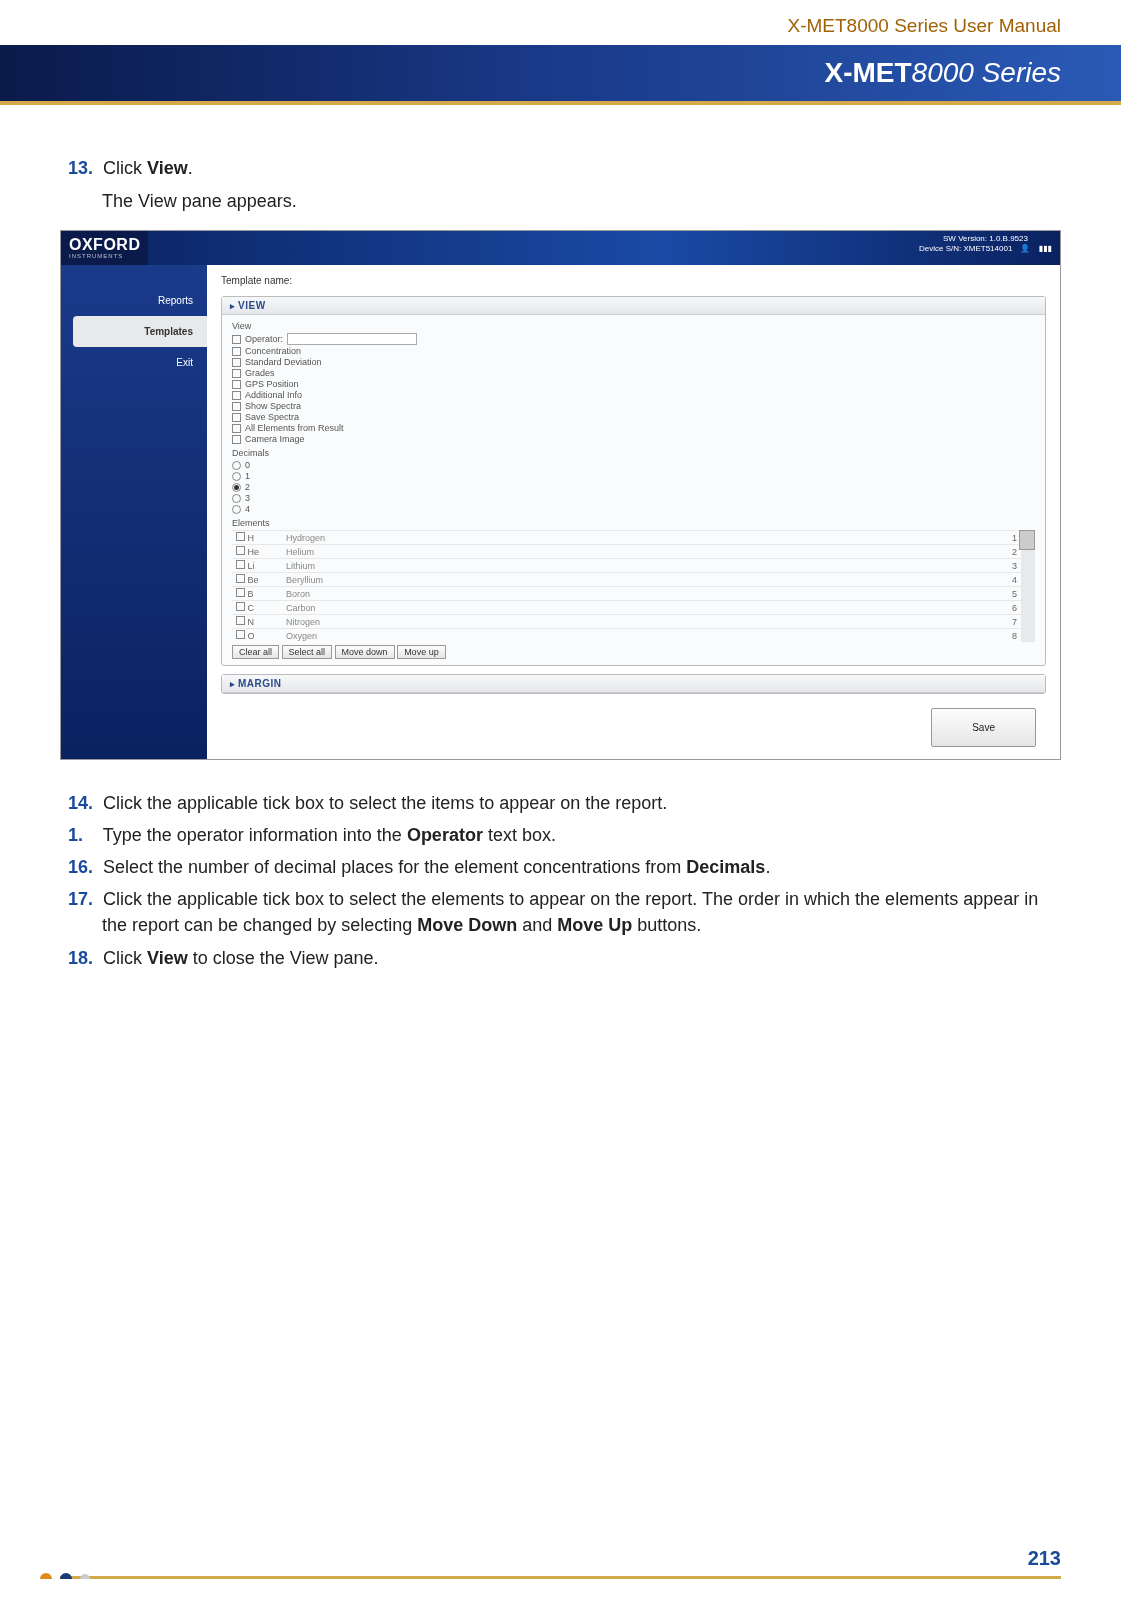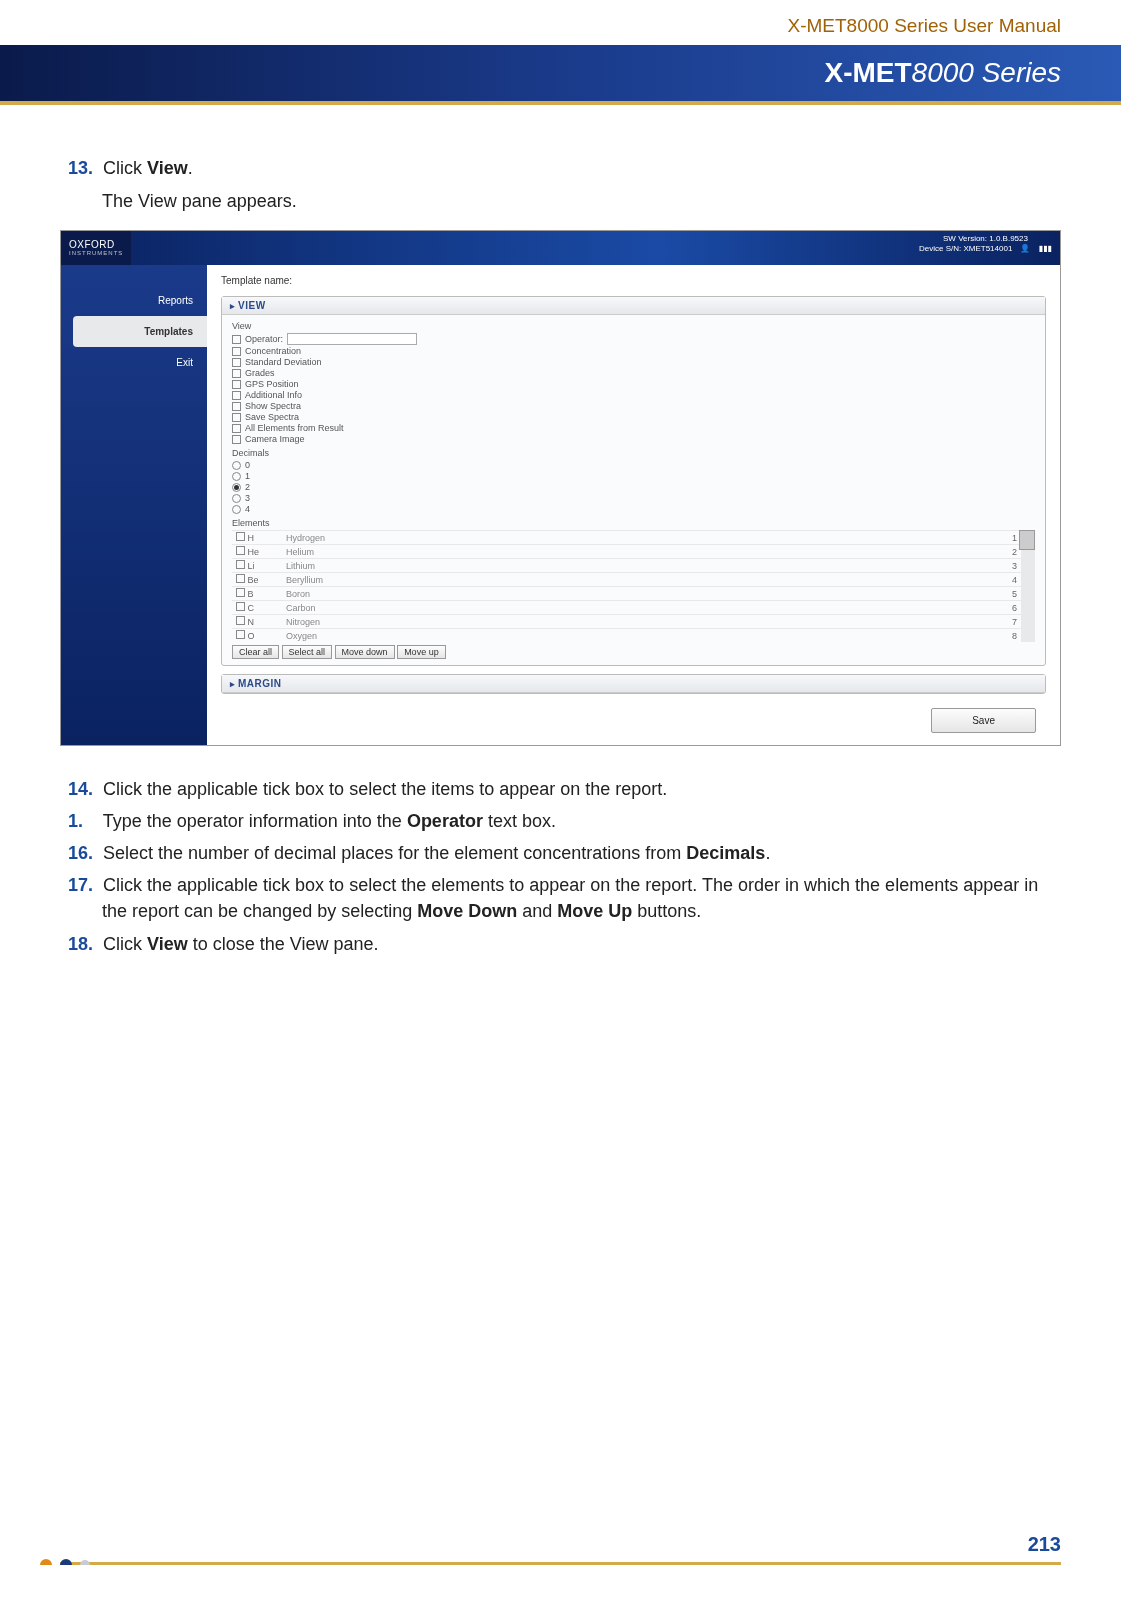--- a/index.html
+++ b/index.html
@@ -53,21 +53,21 @@
   }
   .ss-logo {
     background: #0a1a4a;
     padding: 3px 8px;
     display: flex;
     flex-direction: column;
     justify-content: center;
     font-size: 9px;
     line-height: 1;
   }
-  .ss-logo .oxf { font-weight: 400; letter-spacing: 0.5px; font-size: 10px; }
+  .ss-logo .oxf { font-weight: 700; letter-spacing: 0.5px; font-size: 16px; }
   .ss-logo .inst { font-size: 6px; letter-spacing: 1px; opacity: 0.7; }
   .ss-status { text-align: center; padding: 3px 8px; font-size: 8px; line-height: 1.3; }
   .ss-status .icons { display: inline-block; margin-left: 6px; }
   .ss-body { display: flex; min-height: 470px; }
   .ss-sidebar {
     width: 146px;
     background: linear-gradient(180deg, #1a3a8a 0%, #0a2260 100%);
     padding-top: 20px;
   }
   .ss-tab {
@@ -138,21 +138,21 @@
     padding: 1px 6px;
     font-size: 9px;
     border-radius: 0;
     color: #333;
   }
   .save-row { text-align: right; padding: 6px 10px 2px 10px; }
   .save-btn {
     display: inline-block;
     border: 1px solid #999;
     background: linear-gradient(#fdfdfd, #e5e5e5);
-    padding: 6px 40px;
+    padding: 13px 40px;
     font-size: 10px;
     border-radius: 2px;
   }
   .steps-block { margin-top: 20px; }
   .footer {
     margin-top: 530px;
     position: relative;
   }
   .page-num {
     text-align: right;

